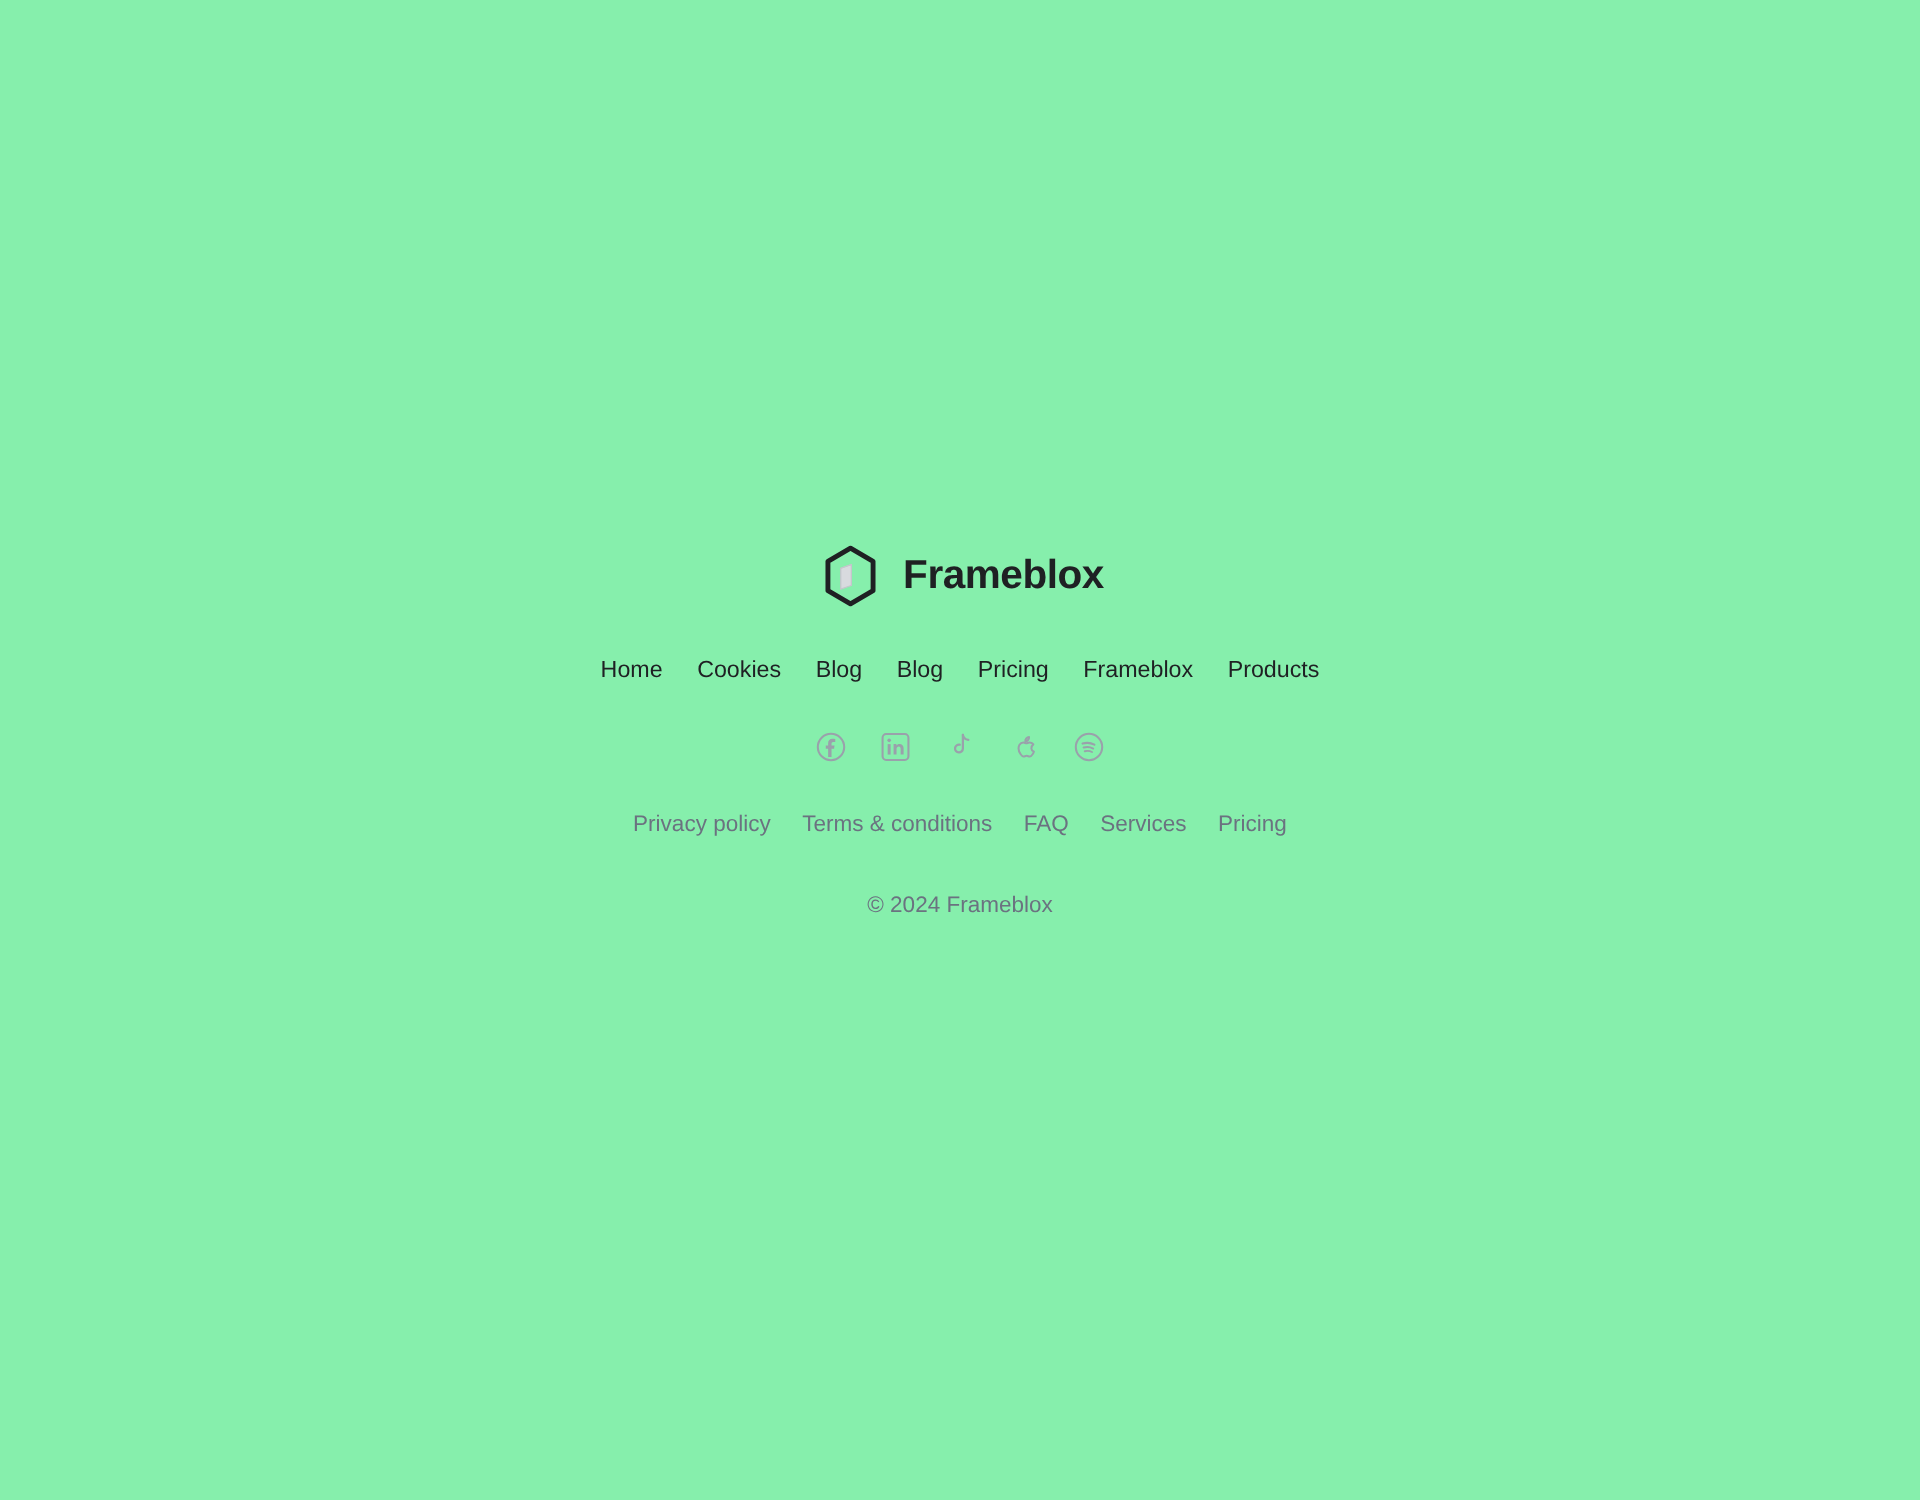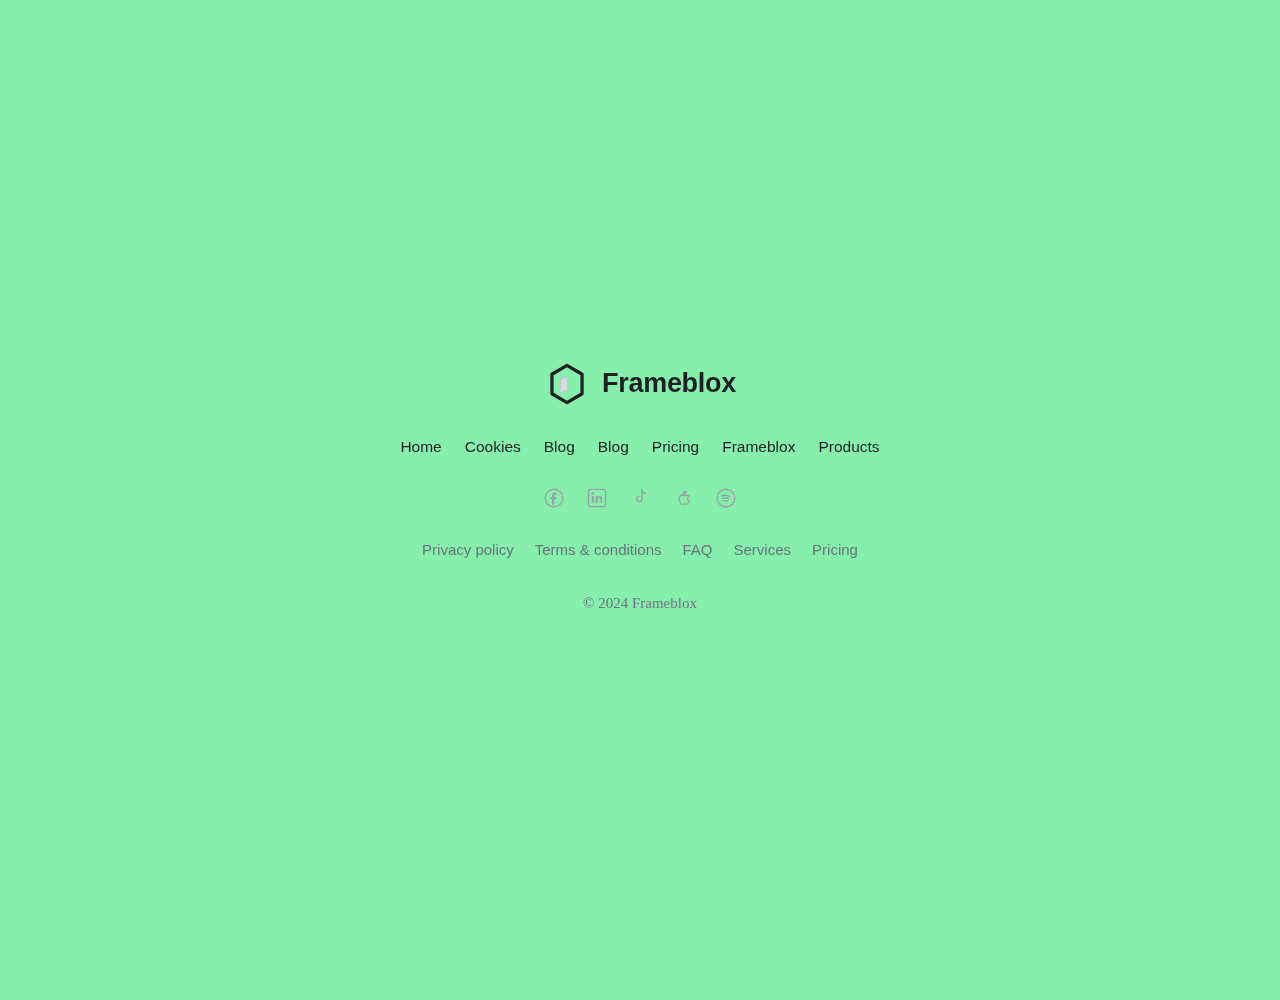--- a/index.html
+++ b/index.html
@@ -118,21 +118,20 @@
   }
 
   
   .copyright {
     margin-top: 33px;
     font-size: 15px;
     font-weight: 400;
     color: #6b7280;
     line-height: 1.4;
     text-align: center;
-    font-family: Liberation Serif, serif;
   }
 </style>
 </head>
 <body>
 
 <div class="page">
   <footer class="footer">
 
     <div class="brand-row">
       <span class="brand-mark">

